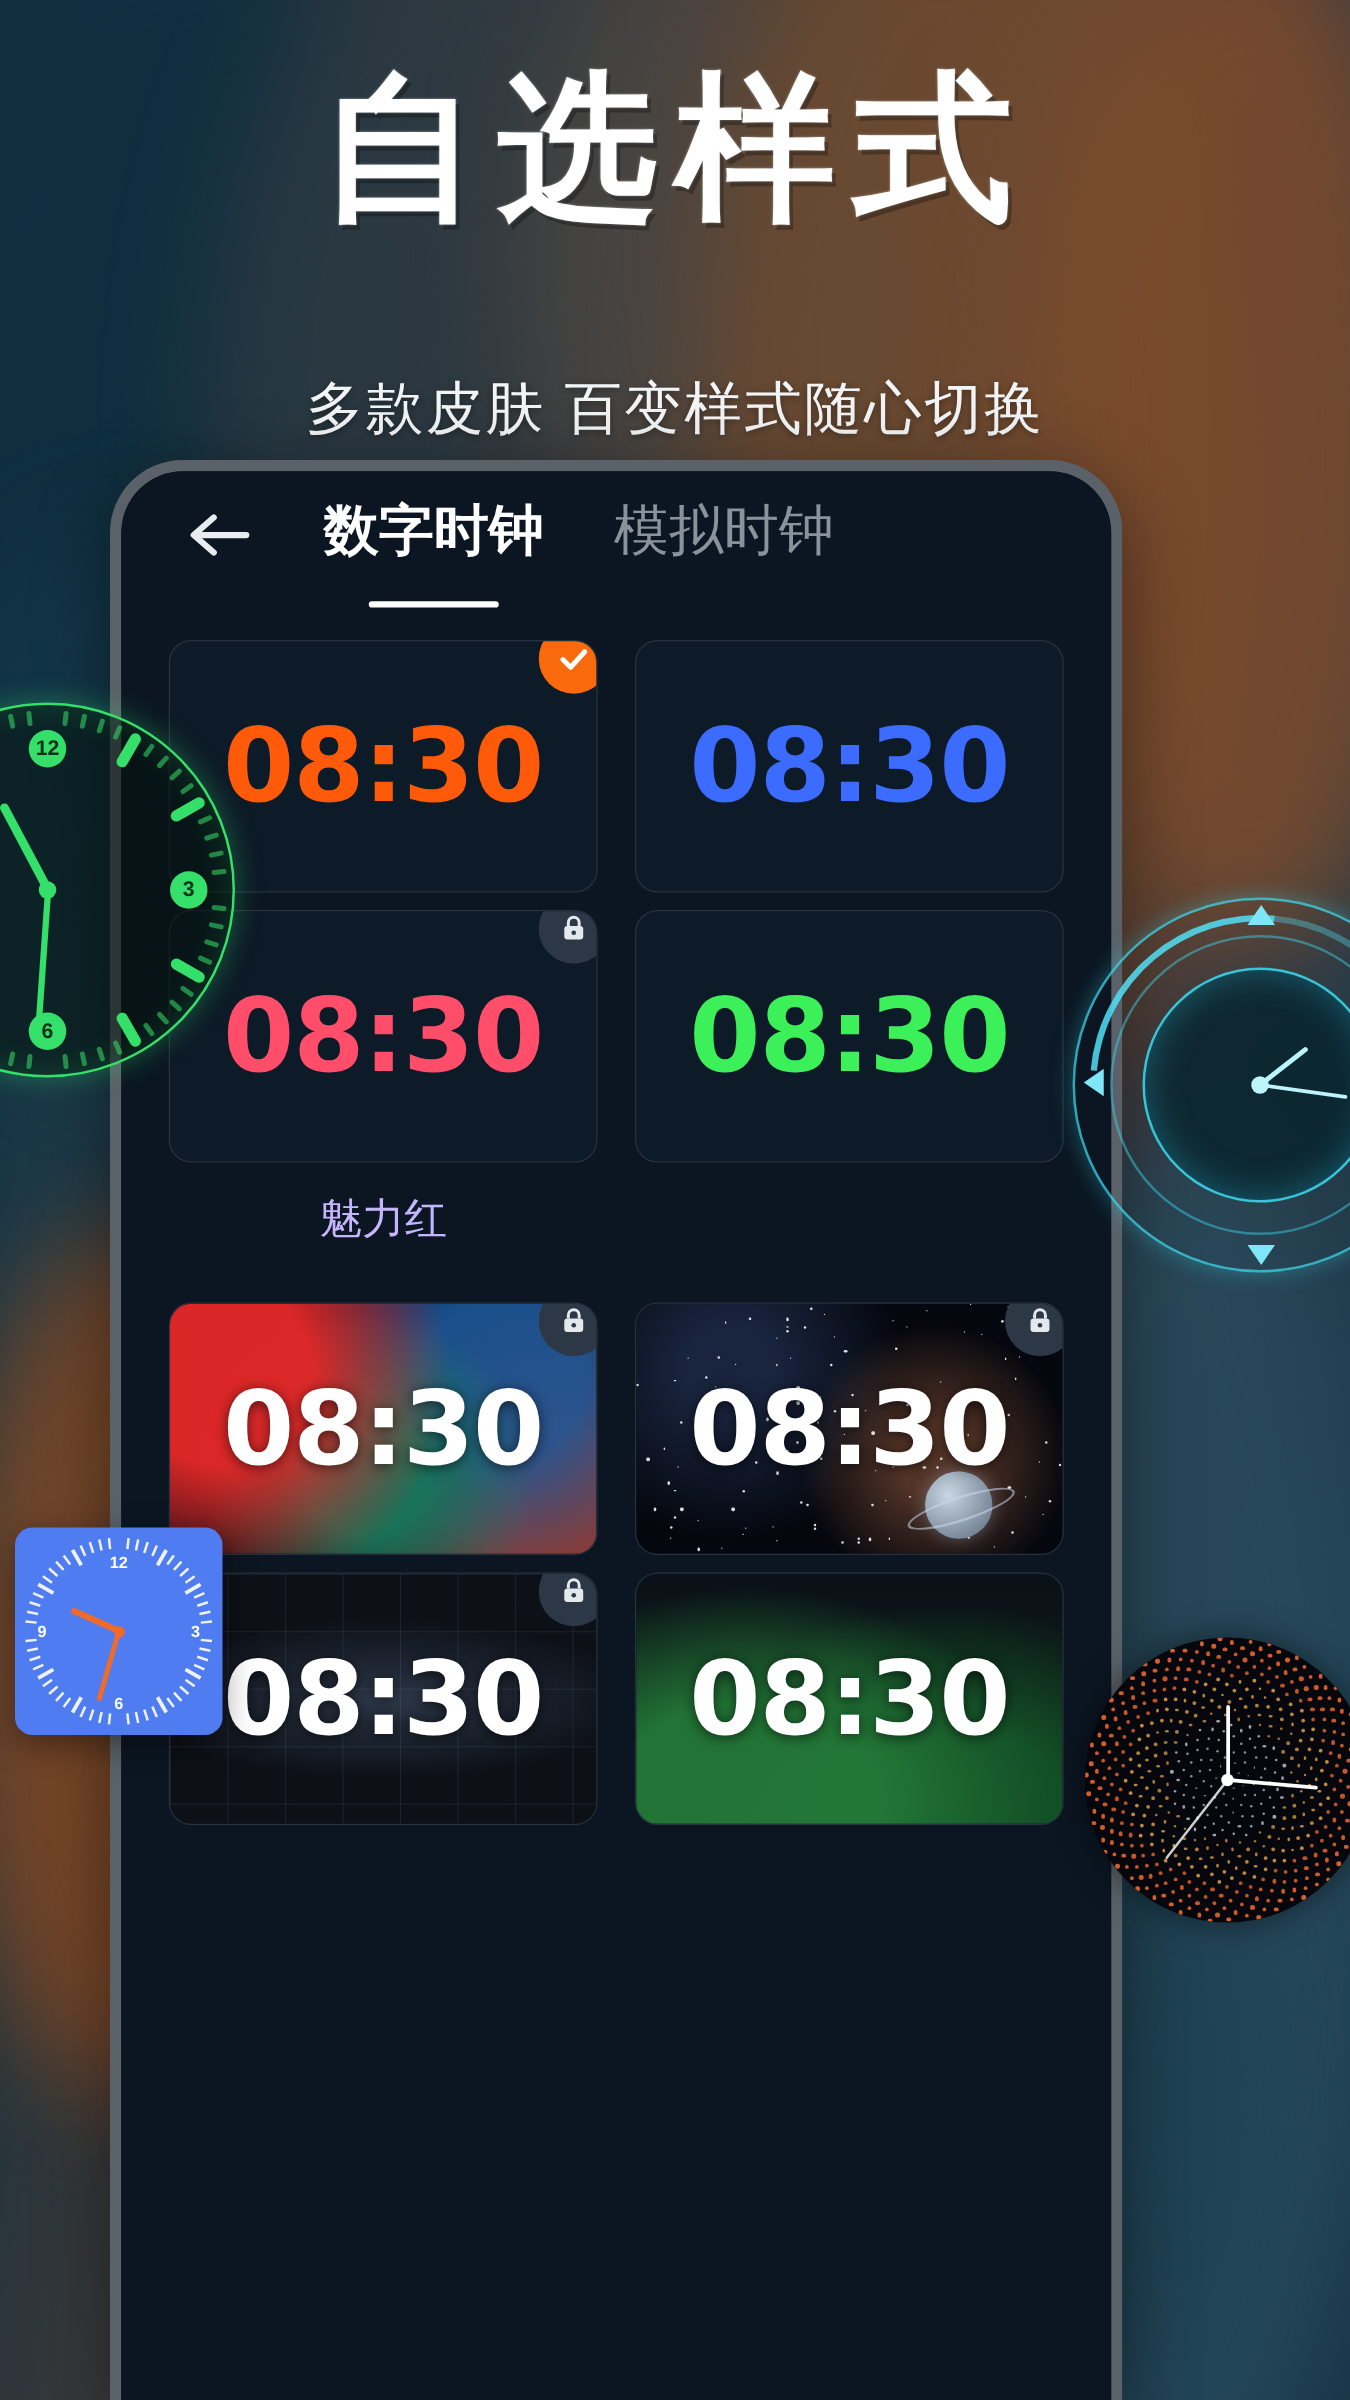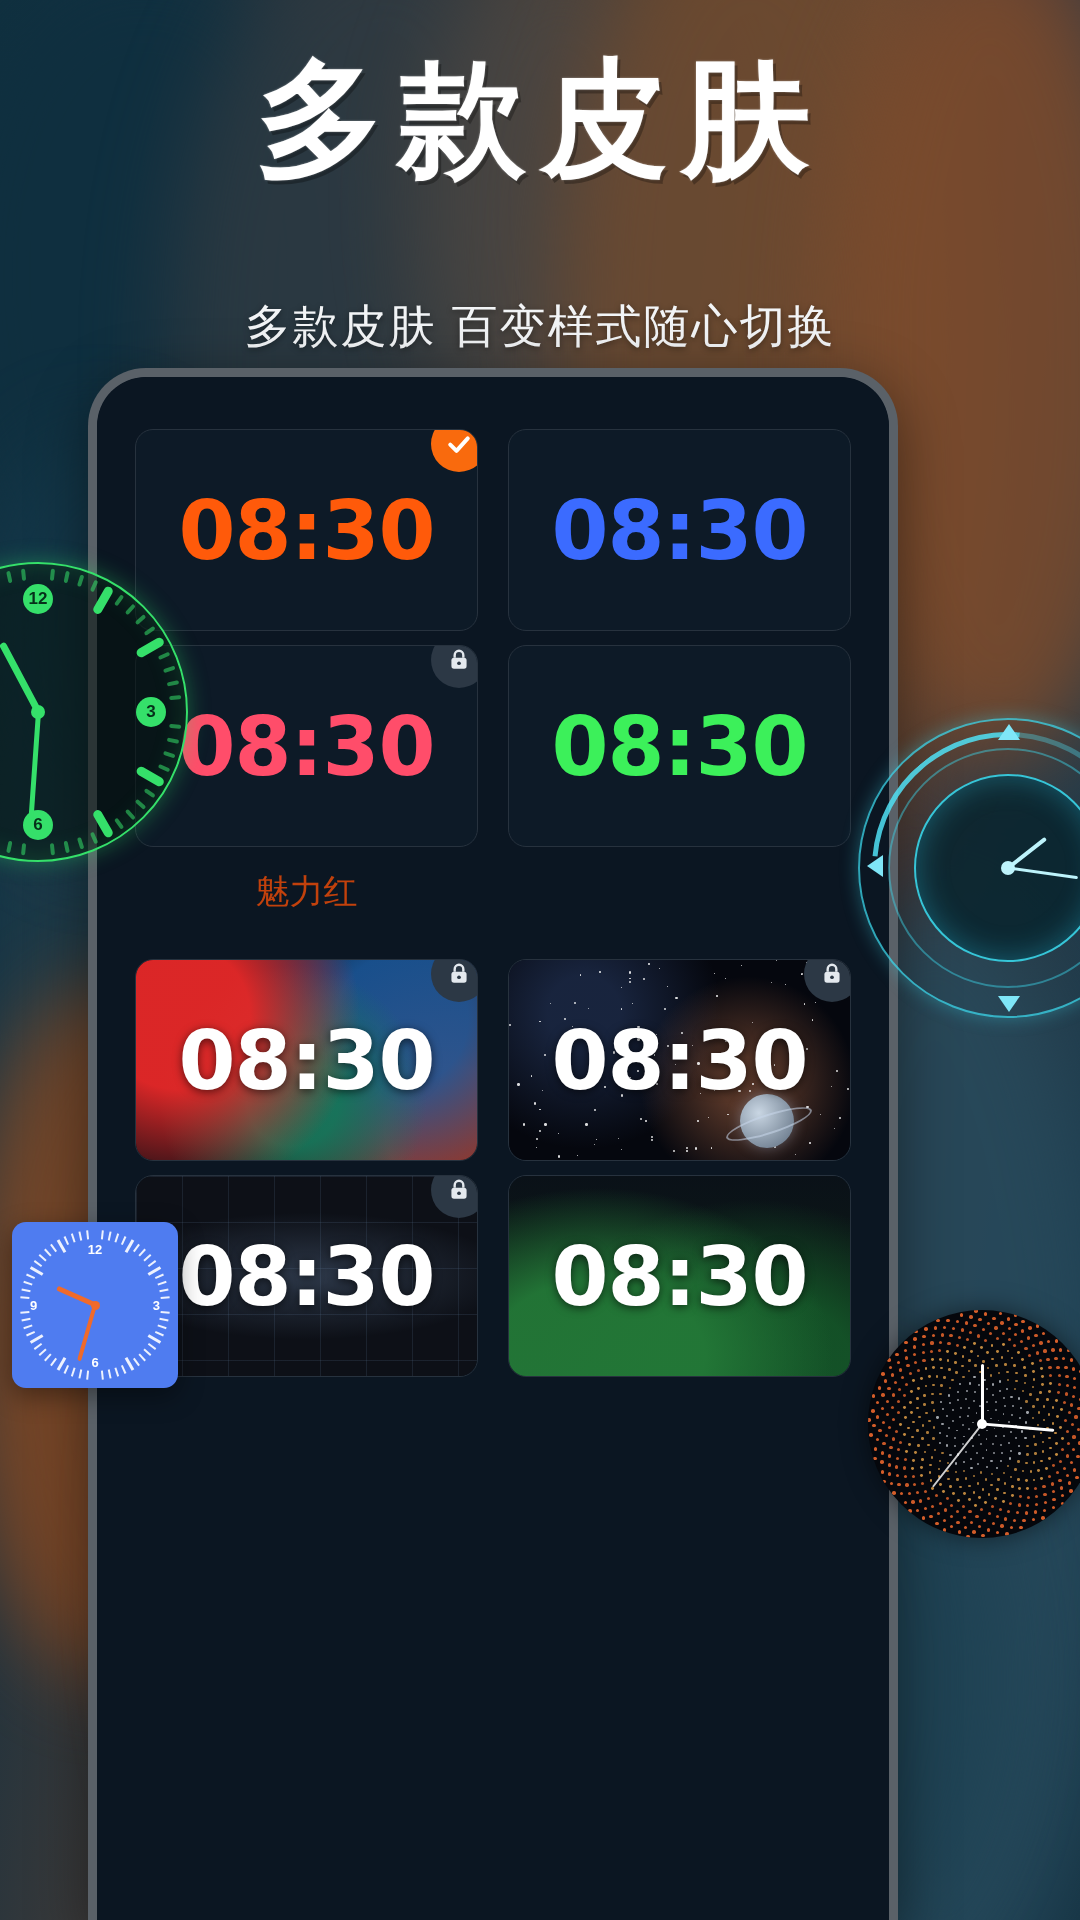--- a/index.html
+++ b/index.html
@@ -230,27 +230,44 @@
   <div class="bg-blob b5"></div>
   <div class="bg-blob b6"></div>
   <div class="bg-blob b7"></div>
   <div class="bg-blob b8"></div>
   <div class="bg-blob b9"></div>
   <div class="bg-blob b10"></div>
   <div class="bg-blob b11"></div>
   <div class="bg-blob b12"></div>
 </div>
 
-<div class="headline">多款皮肤</div>
+<div class="headline">自选样式</div>
 <div class="subhead">多款皮肤 百变样式随心切换</div>
 
 <div id="phone">
   <div id="screen">
 
 
+    <div class="header">
+      <div class="back">
+        <svg width="54" height="40" viewBox="0 0 54 40" aria-hidden="true">
+          <path d="M22 6 L6 20 L22 34" fill="none" stroke="#e8ecf0" stroke-width="5" stroke-linecap="round" stroke-linejoin="round"></path>
+          <path d="M7 20 H48" stroke="#e8ecf0" stroke-width="5" stroke-linecap="round"></path>
+        </svg>
+      </div>
+      <div class="tabs">
+        <div class="tab active">
+          <span>数字时钟</span>
+          <span class="tabline"></span>
+        </div>
+        <div class="tab">
+          <span>模拟时钟</span>
+        </div>
+      </div>
+    </div>
 
     <div class="grid">
 
       <div class="cell">
         <div class="card">
           <div class="badge check">
             <svg width="30" height="30" viewBox="0 0 24 24" aria-hidden="true">
                 <path d="M5 12.5 L10 17.5 L19 7.5" fill="none" stroke="#fff" stroke-width="3.2" stroke-linecap="round" stroke-linejoin="round"></path>
               </svg>
           </div>
@@ -268,21 +285,21 @@
         <div class="card">
           <div class="badge lock">
             <svg width="26" height="26" viewBox="0 0 24 24" aria-hidden="true">
               <rect x="5" y="10" width="14" height="10" rx="2.4" fill="#e4e9ee"></rect>
               <path d="M8 10 V7.5 a4 4 0 0 1 8 0 V10" fill="none" stroke="#e4e9ee" stroke-width="2.2"></path>
               <circle cx="12" cy="15" r="1.7" fill="#2c3845"></circle>
             </svg>
           </div>
           <div class="timetxt" style="color:#ff4d6a">08:30</div>
         </div>
-        <div class="caption" style="color:#c2410c">魅力红</div>
+        <div class="caption" style="color:#c4b5fd">魅力红</div>
       </div>
 
       <div class="cell">
         <div class="card">
           <div class="timetxt" style="color:#3cf05a">08:30</div>
         </div>
       </div>
 
       <div class="cell">
         <div class="card">

